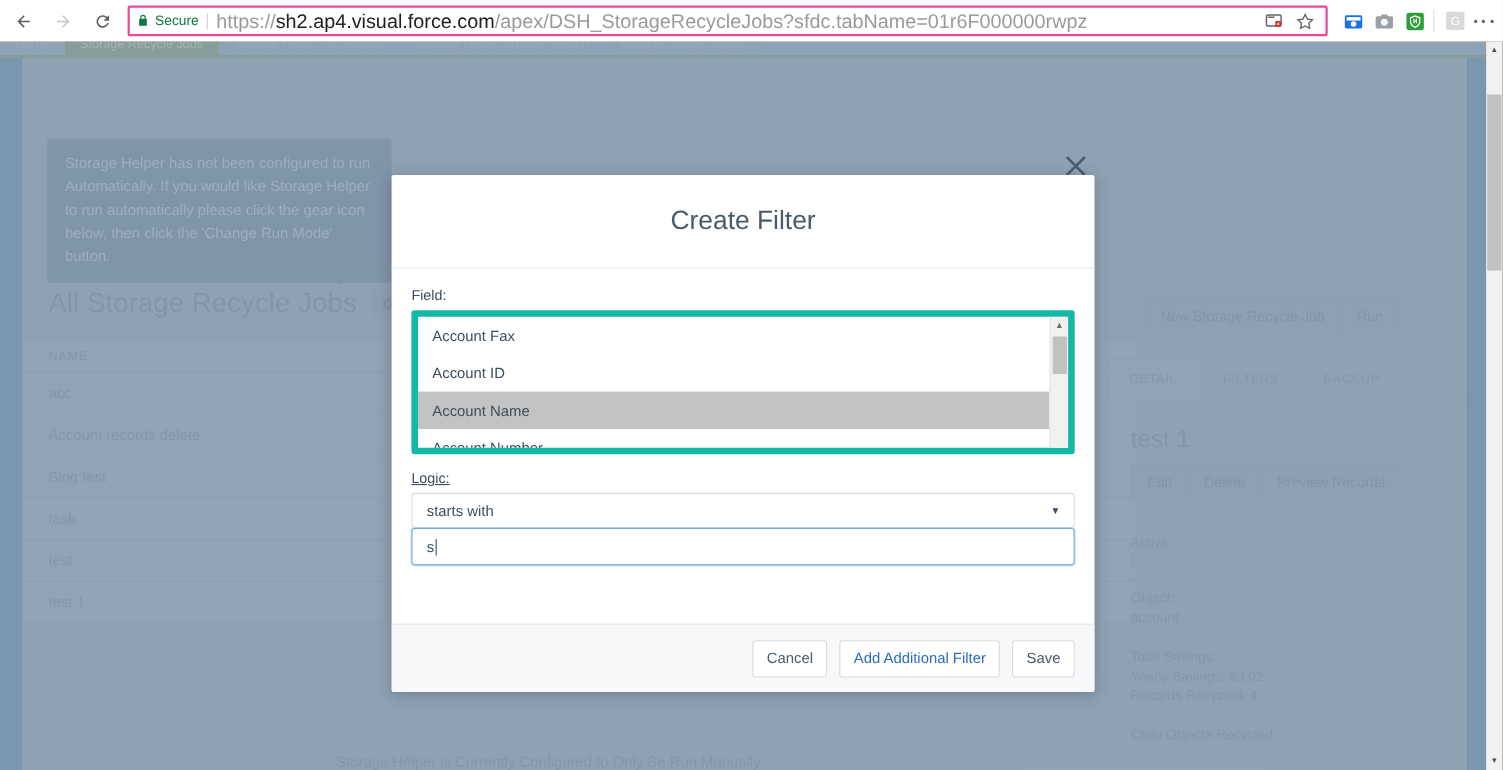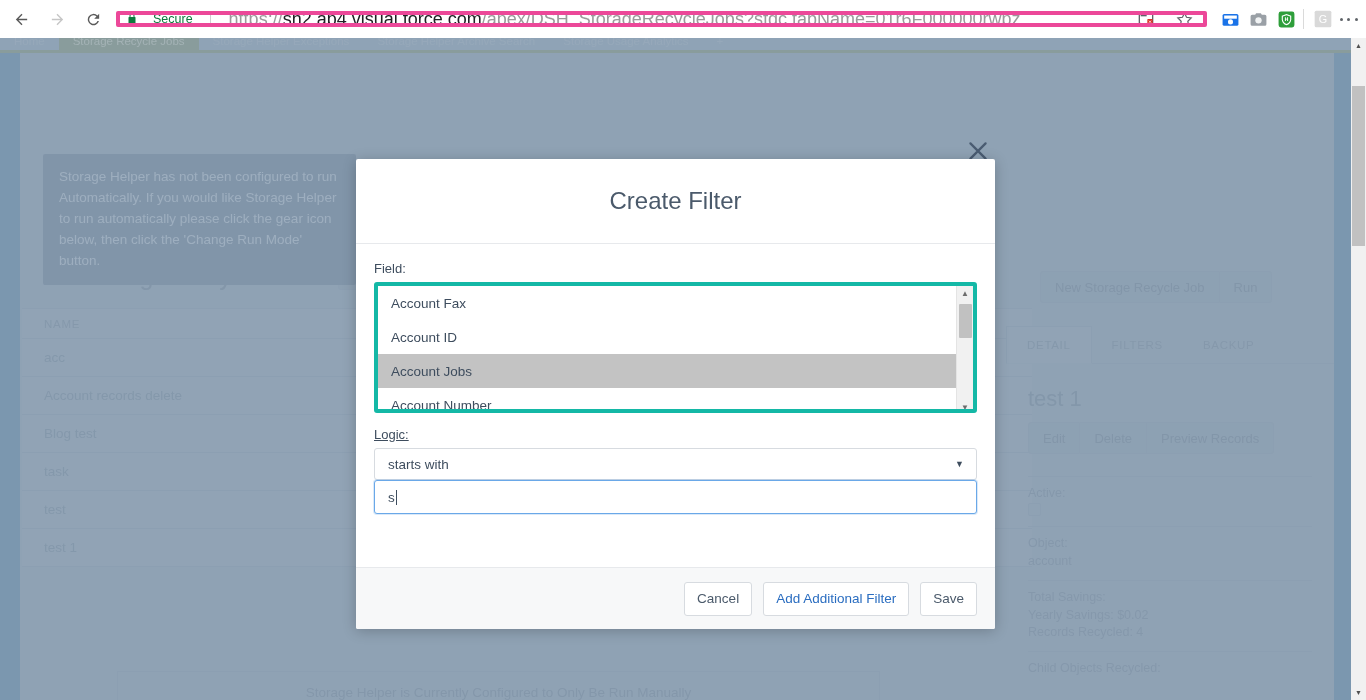--- a/index.html
+++ b/index.html
@@ -18,27 +18,26 @@
     display: flex; align-items: center;
   }
   .nav-btn {
     width: 30px; height: 30px; margin-left: 6px;
     display: flex; align-items: center; justify-content: center;
     color: #5a5a5a; font-size: 17px; line-height: 1;
     background: transparent; border: none; cursor: pointer;
   }
   .nav-btn.disabled { color: #c6c6c6; }
   #omnibox {
-    flex: 1; height: 16px; margin: 0 8px 0 8px;
-    border: 4px solid #ec4899; border-radius: 2px;
+    flex: 1; height: 28px; margin: 0 8px 0 8px;
+    border: 2px solid #ec4899; border-radius: 2px;
     background: #ffffff;
     display: flex; align-items: center;
     padding: 0 6px;
     overflow: hidden;
-    gap: 10px;
   }
   #lock-icon { width: 12px; height: 12px; margin-right: 5px; flex: none; }
   #secure-label {
     color: #0d7a3d; font-size: 12.5px; margin-right: 7px; white-space: nowrap;
   }
   #omnibox-sep {
     width: 1px; height: 15px; background: #d0d0d0; margin-right: 8px; flex: none;
   }
   #url-text {
     font-size: 18px; color: #9a9a9a; white-space: nowrap; overflow: hidden;
@@ -133,21 +132,21 @@
     cursor:pointer;
   }
 
   
   #callout {
     position:absolute; left:43px; top:88px; width:313px;
     background:#7b8ea3;
     padding:12px 16px 14px 16px;
     border-radius:2px;
     color:#b9c6d2;
-    font-size:13.5px; line-height:21px;margin-top:28px;
+    font-size:13.5px; line-height:21px;
   }
   #callout-arrow {
     position:absolute; left:297px; top:208px;
     width:0;height:0;
     border-left:13px solid transparent;
     border-right:13px solid transparent;
     border-top:13px solid #7b8ea3;
   }
 
   
@@ -219,21 +218,21 @@
     border-bottom:1px solid #e7e9ec;
   }
   #modal-title {
     font-size:24px; color:#4b5a6b; font-weight:300;
   }
   #modal-body { padding:17px 18px 12px 18px; }
   .m-label {
     font-size:13px; color:#3e4d5e; margin-bottom:6px;
   }
   #field-listbox {
-    border:4px solid #14b8a6; border-radius:3px;
+    border:6px solid #14b8a6; border-radius:3px;
     height:131px; position:relative; overflow:hidden;
     background:#ffffff;
   }
   #field-options { position:absolute; left:0; top:0; right:17px; }
   .f-option {
     height:34px; display:flex; align-items:center;
     padding-left:13px; font-size:13.5px; color:#3e4d5e;
     cursor:pointer;
   }
   .f-option.selected { background:#c3c3c3; }
@@ -456,21 +455,21 @@
       <div id="modal-title">Create Filter</div>
     </div>
 
     <div id="modal-body">
       <div class="m-label">Field:</div>
 
       <div id="field-listbox">
         <div id="field-options">
           <div class="f-option">Account Fax</div>
           <div class="f-option">Account ID</div>
-          <div class="f-option selected">Account Jobs</div>
+          <div class="f-option selected">Account Name</div>
           <div class="f-option">Account Number</div>
         </div>
         <div id="lb-scrollbar">
           <div class="lb-arrow">▲</div>
           <div id="lb-thumb"></div>
           <div class="lb-arrow" style="position:absolute;bottom:0;left:0;right:0">▼</div>
         </div>
       </div>
 
       <div class="m-label" id="logic-label">Logic:</div>

